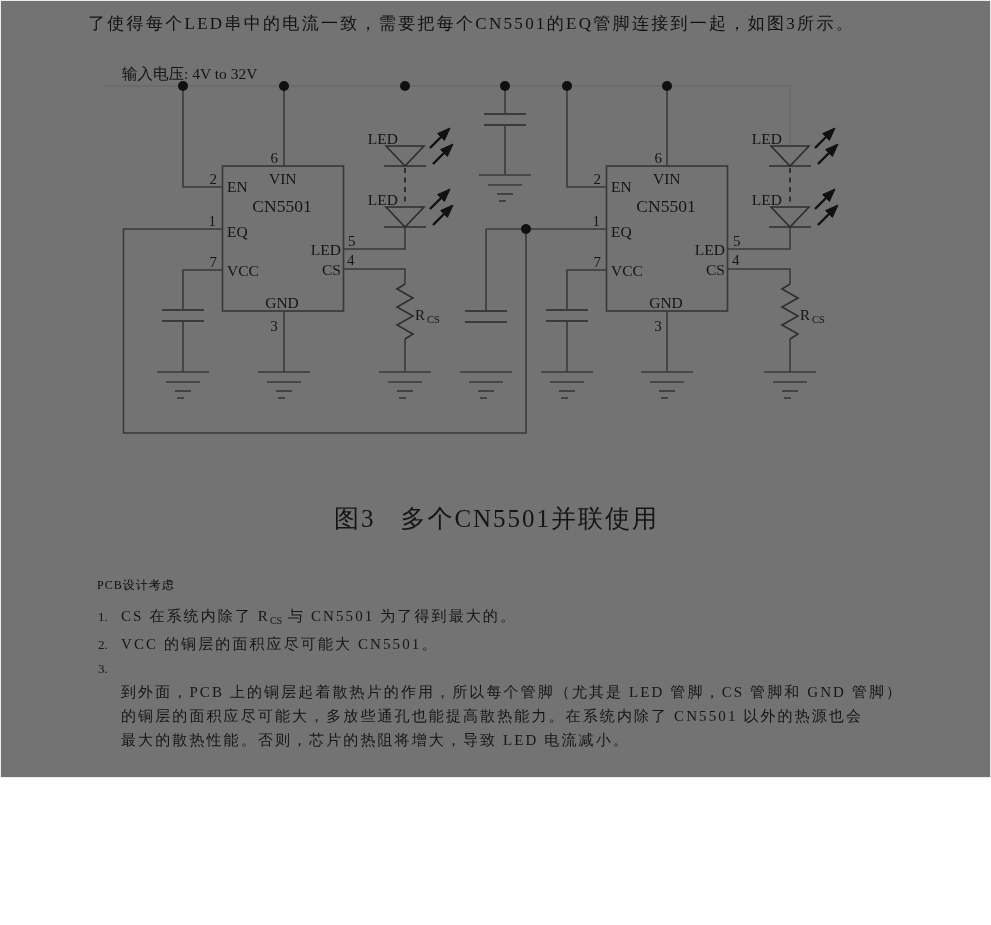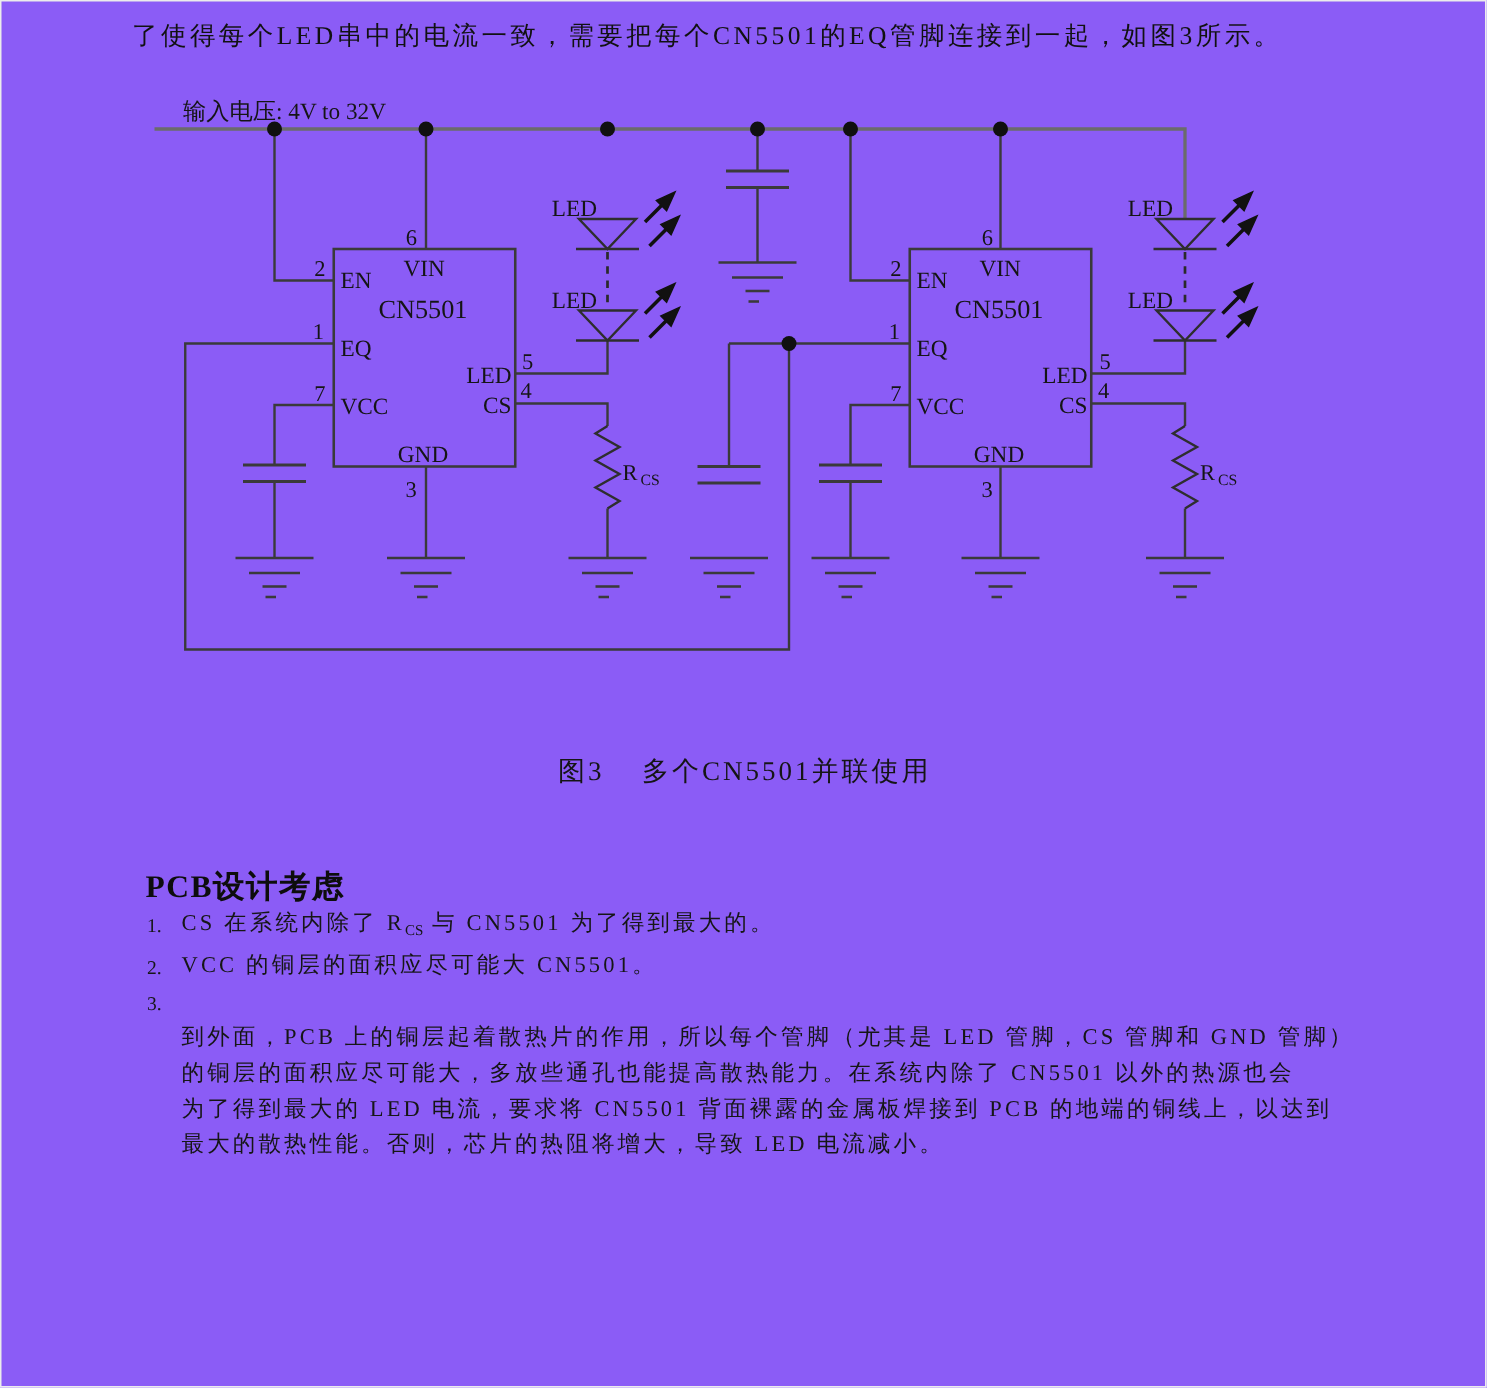--- a/index.html
+++ b/index.html
@@ -1,38 +1,38 @@
 <!DOCTYPE html>
 <html><head>
 <meta charset="utf-8">
 <style>
   html,body{margin:0;padding:0;background:#ffffff;}
   .page{
-    position:relative;width:991px;height:925px;background:#8b5cf6;
+    position:relative;width:991px;height:778px;background:#737373;
     font-family:"Liberation Serif", serif;color:#1c1c1c;overflow:hidden;
     border:1px solid #ececec;box-sizing:border-box;
   }
   .intro{
     position:absolute;left:87px;top:11px;width:890px;
     font-size:17px;letter-spacing:2.3px;white-space:nowrap;color:#111;
   }
   .schematic-svg{position:absolute;left:0;top:0;width:991px;height:475px;}
   .schematic-svg text{fill:#151515;font-family:"Liberation Serif", serif;}
   .wire{stroke:#3a3a3a;stroke-width:1.6;fill:none;}
   .rail{stroke:#6b6b6b;stroke-width:2.2;fill:none;}
   .dashwire{stroke:#2a2a2a;stroke-width:1.8;fill:none;stroke-dasharray:5 4.5;}
   .chipbox{stroke:#3a3a3a;stroke-width:1.7;fill:none;}
   .dot{fill:#101010;}
   .caption{
     position:absolute;left:0;top:501px;width:991px;text-align:center;
-    font-size:18px;letter-spacing:2px;color:#151515;
+    font-size:25px;letter-spacing:2px;color:#151515;
   }
   .caption .cap-title{margin-left:25px;}
   .pcb-heading{
-    position:absolute;left:96px;top:576px;font-size:21px;font-weight:bold;
+    position:absolute;left:96px;top:576px;font-size:12px;font-weight:normal;
     letter-spacing:1px;color:#0d0d0d;
   }
   .pcb-list{
     position:absolute;left:97px;top:604px;width:860px;
     font-size:15px;line-height:23.9px;letter-spacing:2.1px;color:#161616;
     white-space:nowrap;
   }
   .pcb-list .row{display:flex;}
   .pcb-list .num{width:23px;flex:none;font-size:13px;letter-spacing:0;}
   .pcb-list .cont{padding-left:23px;}
@@ -209,17 +209,16 @@
     </div>
     <div class="row">
       <span class="num">2.</span>
       <span class="txt">VCC 的铜层的面积应尽可能大 CN5501。</span>
     </div>
     <div class="row">
       <span class="num">3.</span>
     </div>
     <div class="cont">到外面，PCB 上的铜层起着散热片的作用，所以每个管脚（尤其是 LED 管脚，CS 管脚和 GND 管脚）</div>
     <div class="cont">的铜层的面积应尽可能大，多放些通孔也能提高散热能力。在系统内除了 CN5501 以外的热源也会</div>
-    <div class="cont">为了得到最大的 LED 电流，要求将 CN5501 背面裸露的金属板焊接到 PCB 的地端的铜线上，以达到</div>
     <div class="cont">最大的散热性能。否则，芯片的热阻将增大，导致 LED 电流减小。</div>
   </div>
 
 </div>
 
 </body></html>

